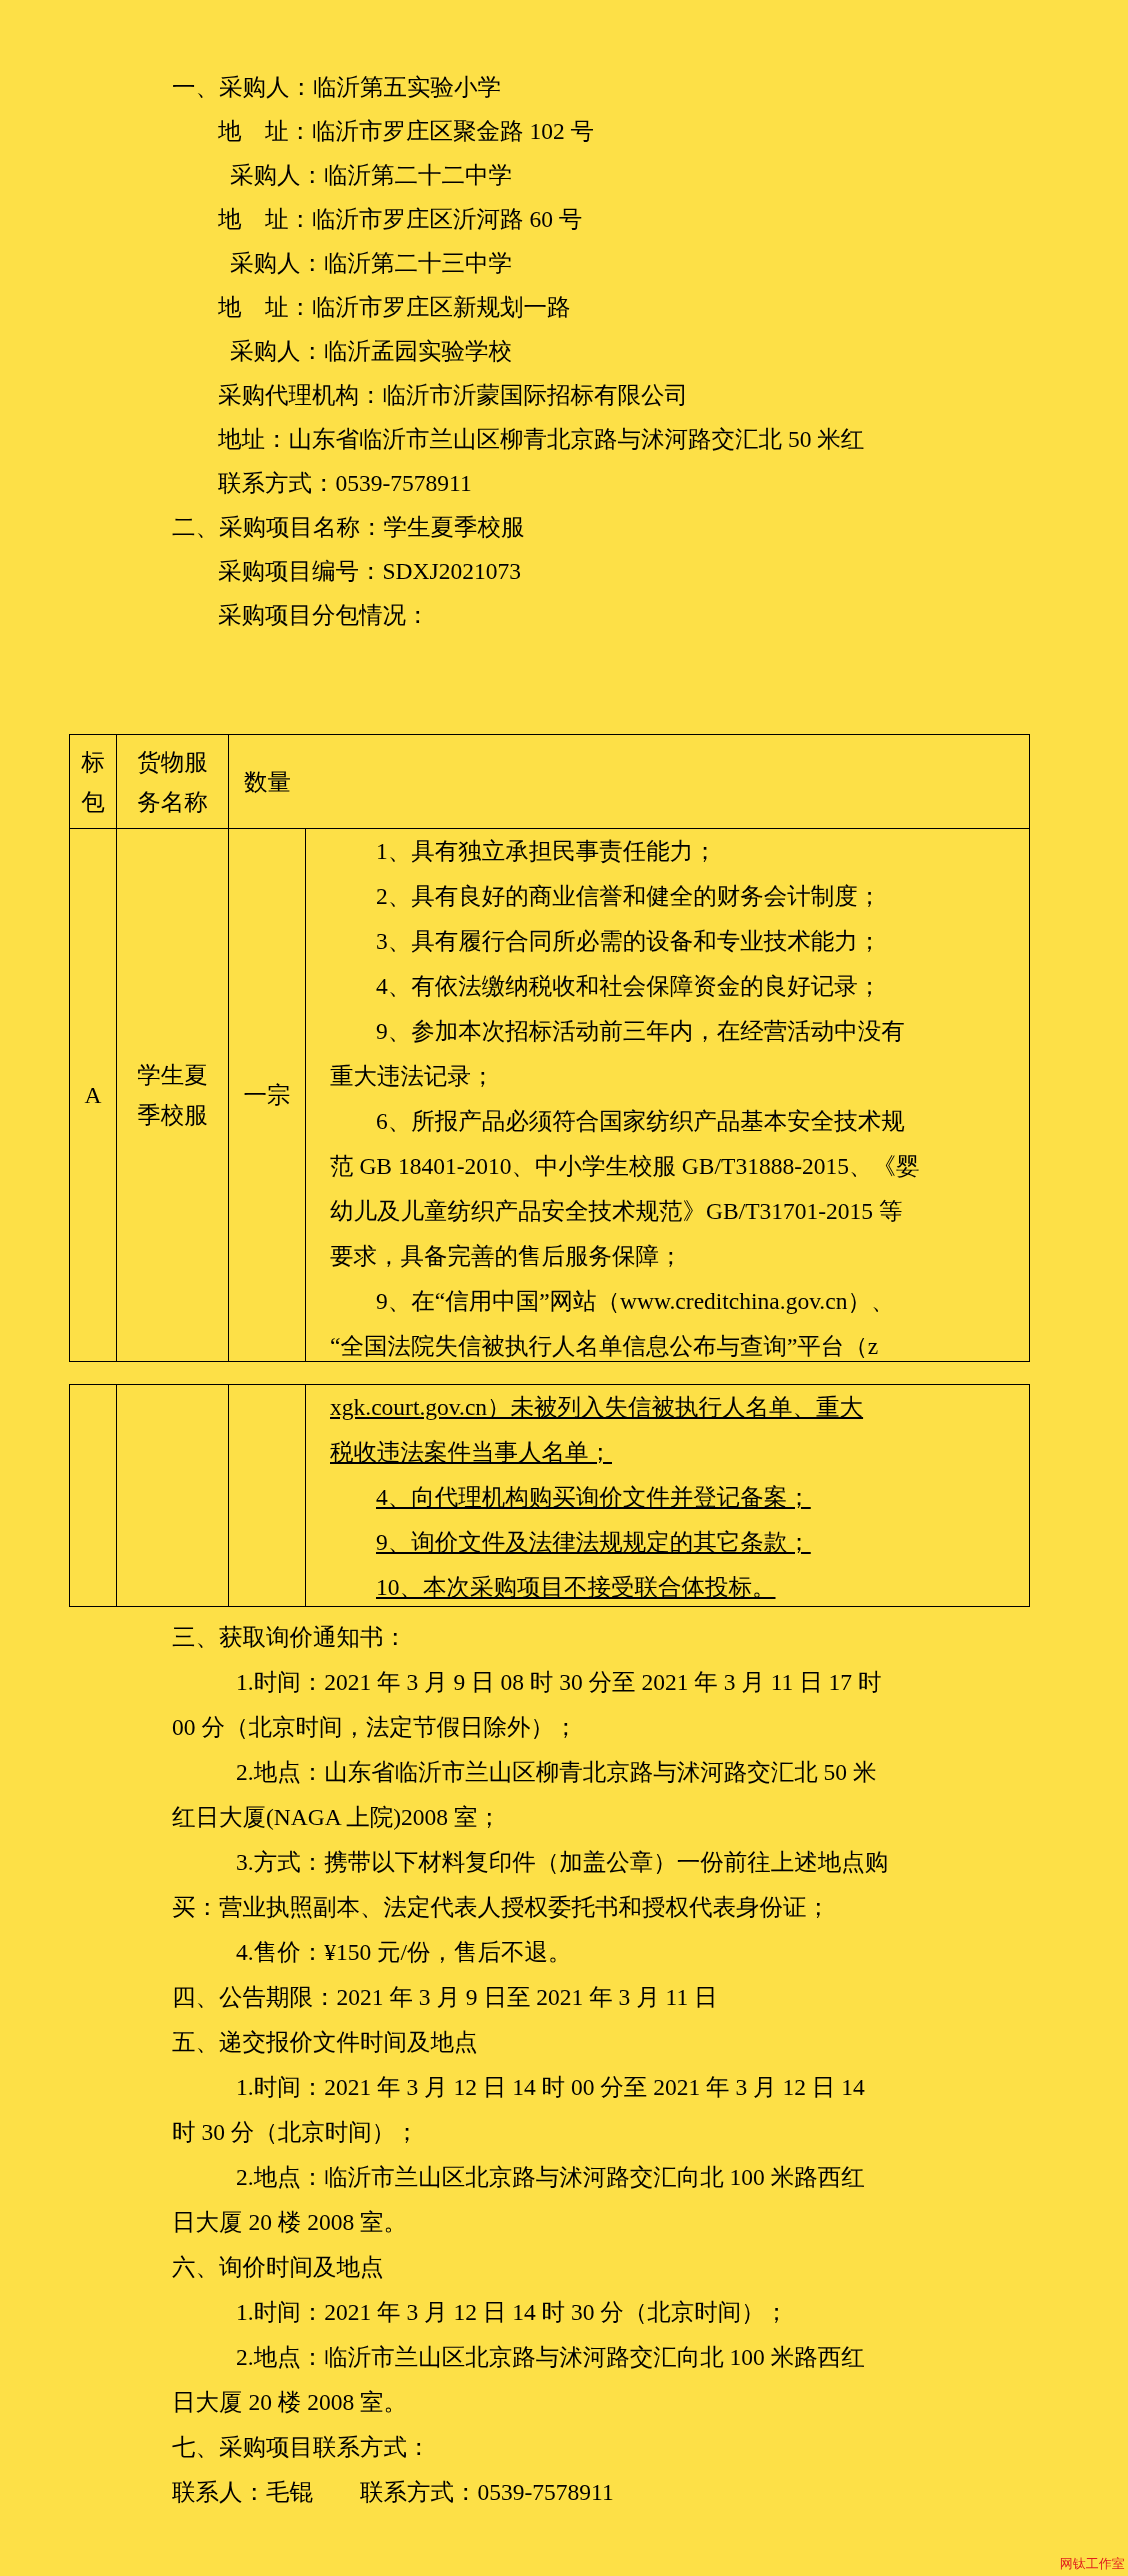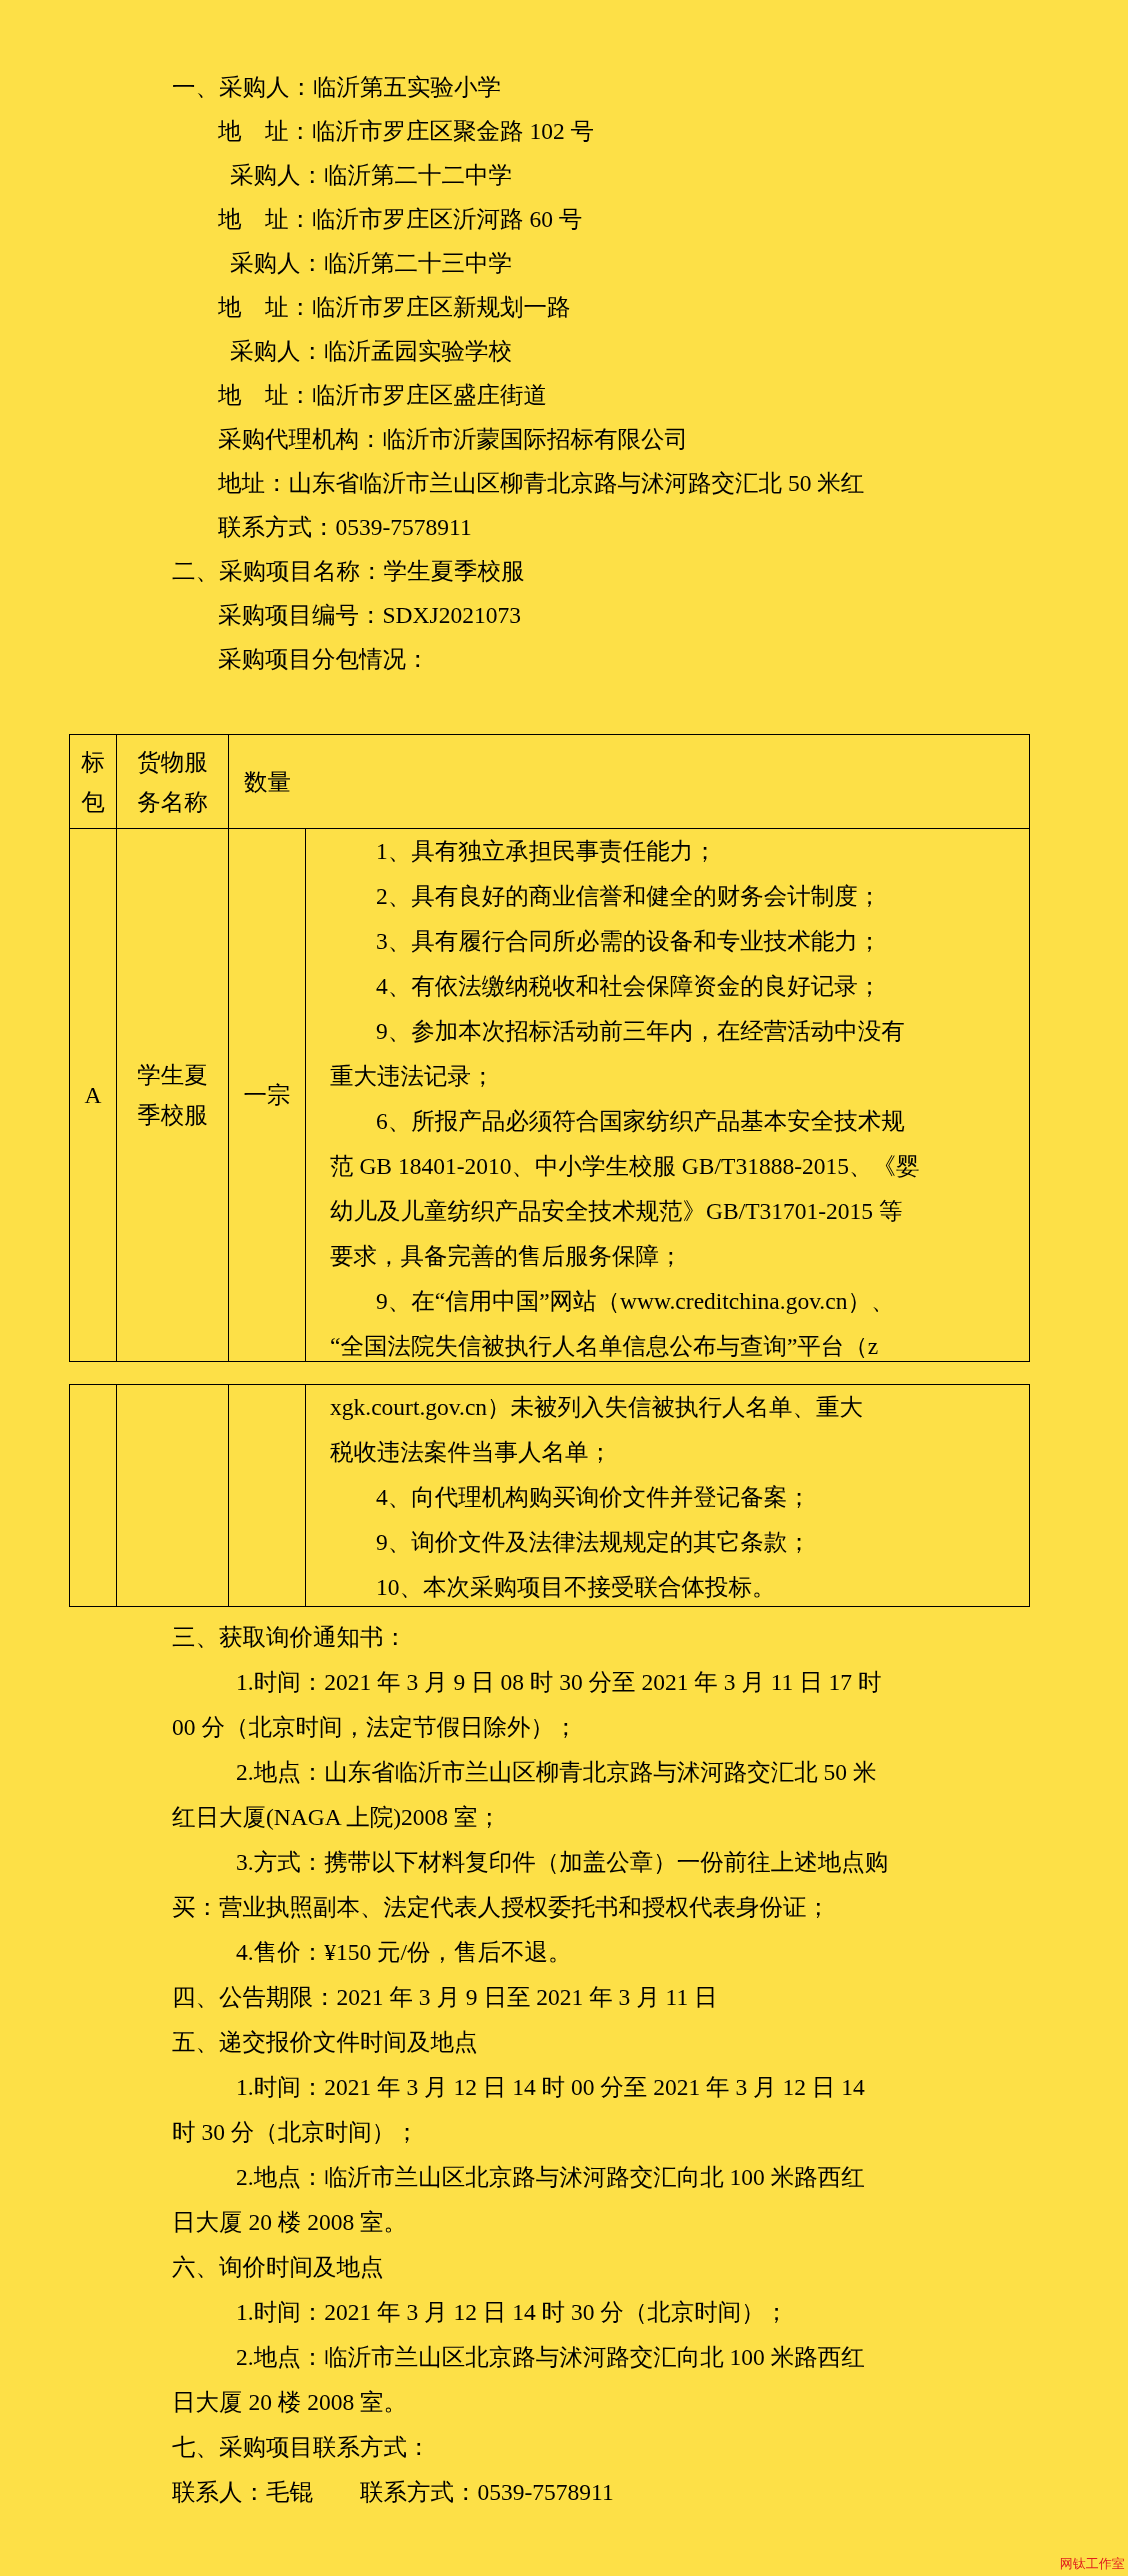--- a/index.html
+++ b/index.html
@@ -52,21 +52,21 @@
   .req-cell{
     align-items:stretch;justify-content:flex-start;
     padding:0 11.4px 0 12px;
   }
   .req-line{
     white-space:pre;
     font-size:23.5px;
     line-height:45px;
     margin-left:12px;
   }
-  #tbl2 .req-line{line-height:45px;}
+  #tbl2 .req-line{line-height:45px;text-decoration:underline;}
   .req-num{padding-left:46px;}
 
   .watermark{
     position:absolute;
     right:4.3px;top:2555px;
     font-size:13px;
     letter-spacing:0px;
     white-space:pre;
   }
 </style>
@@ -77,21 +77,20 @@
 
   <div id="pre-text" class="textblock" style="top:65px;">
 
   <div class="line ind-top">一、采购人：临沂第五实验小学</div>
       <div class="line ind-addr">地　址：临沂市罗庄区聚金路 102 号</div>
       <div class="line ind-buyer">采购人：临沂第二十二中学</div>
       <div class="line ind-addr">地　址：临沂市罗庄区沂河路 60 号</div>
       <div class="line ind-buyer">采购人：临沂第二十三中学</div>
       <div class="line ind-addr">地　址：临沂市罗庄区新规划一路</div>
       <div class="line ind-buyer">采购人：临沂孟园实验学校</div>
-      <div class="line ind-addr">地　址：临沂市罗庄区盛庄街道</div>
       <div class="line ind-addr">采购代理机构：临沂市沂蒙国际招标有限公司</div>
       <div class="line ind-addr">地址：山东省临沂市兰山区柳青北京路与沭河路交汇北 50 米红</div>
       <div class="line ind-addr">联系方式：0539-7578911</div>
       <div class="line ind-top">二、采购项目名称：学生夏季校服</div>
       <div class="line ind-addr">采购项目编号：SDXJ2021073</div>
       <div class="line ind-addr">采购项目分包情况：</div>
     </div>
 
   <div id="tbl1" class="tbl" style="top:734px;height:628px;">
     <div class="tbl-row tbl-header">

